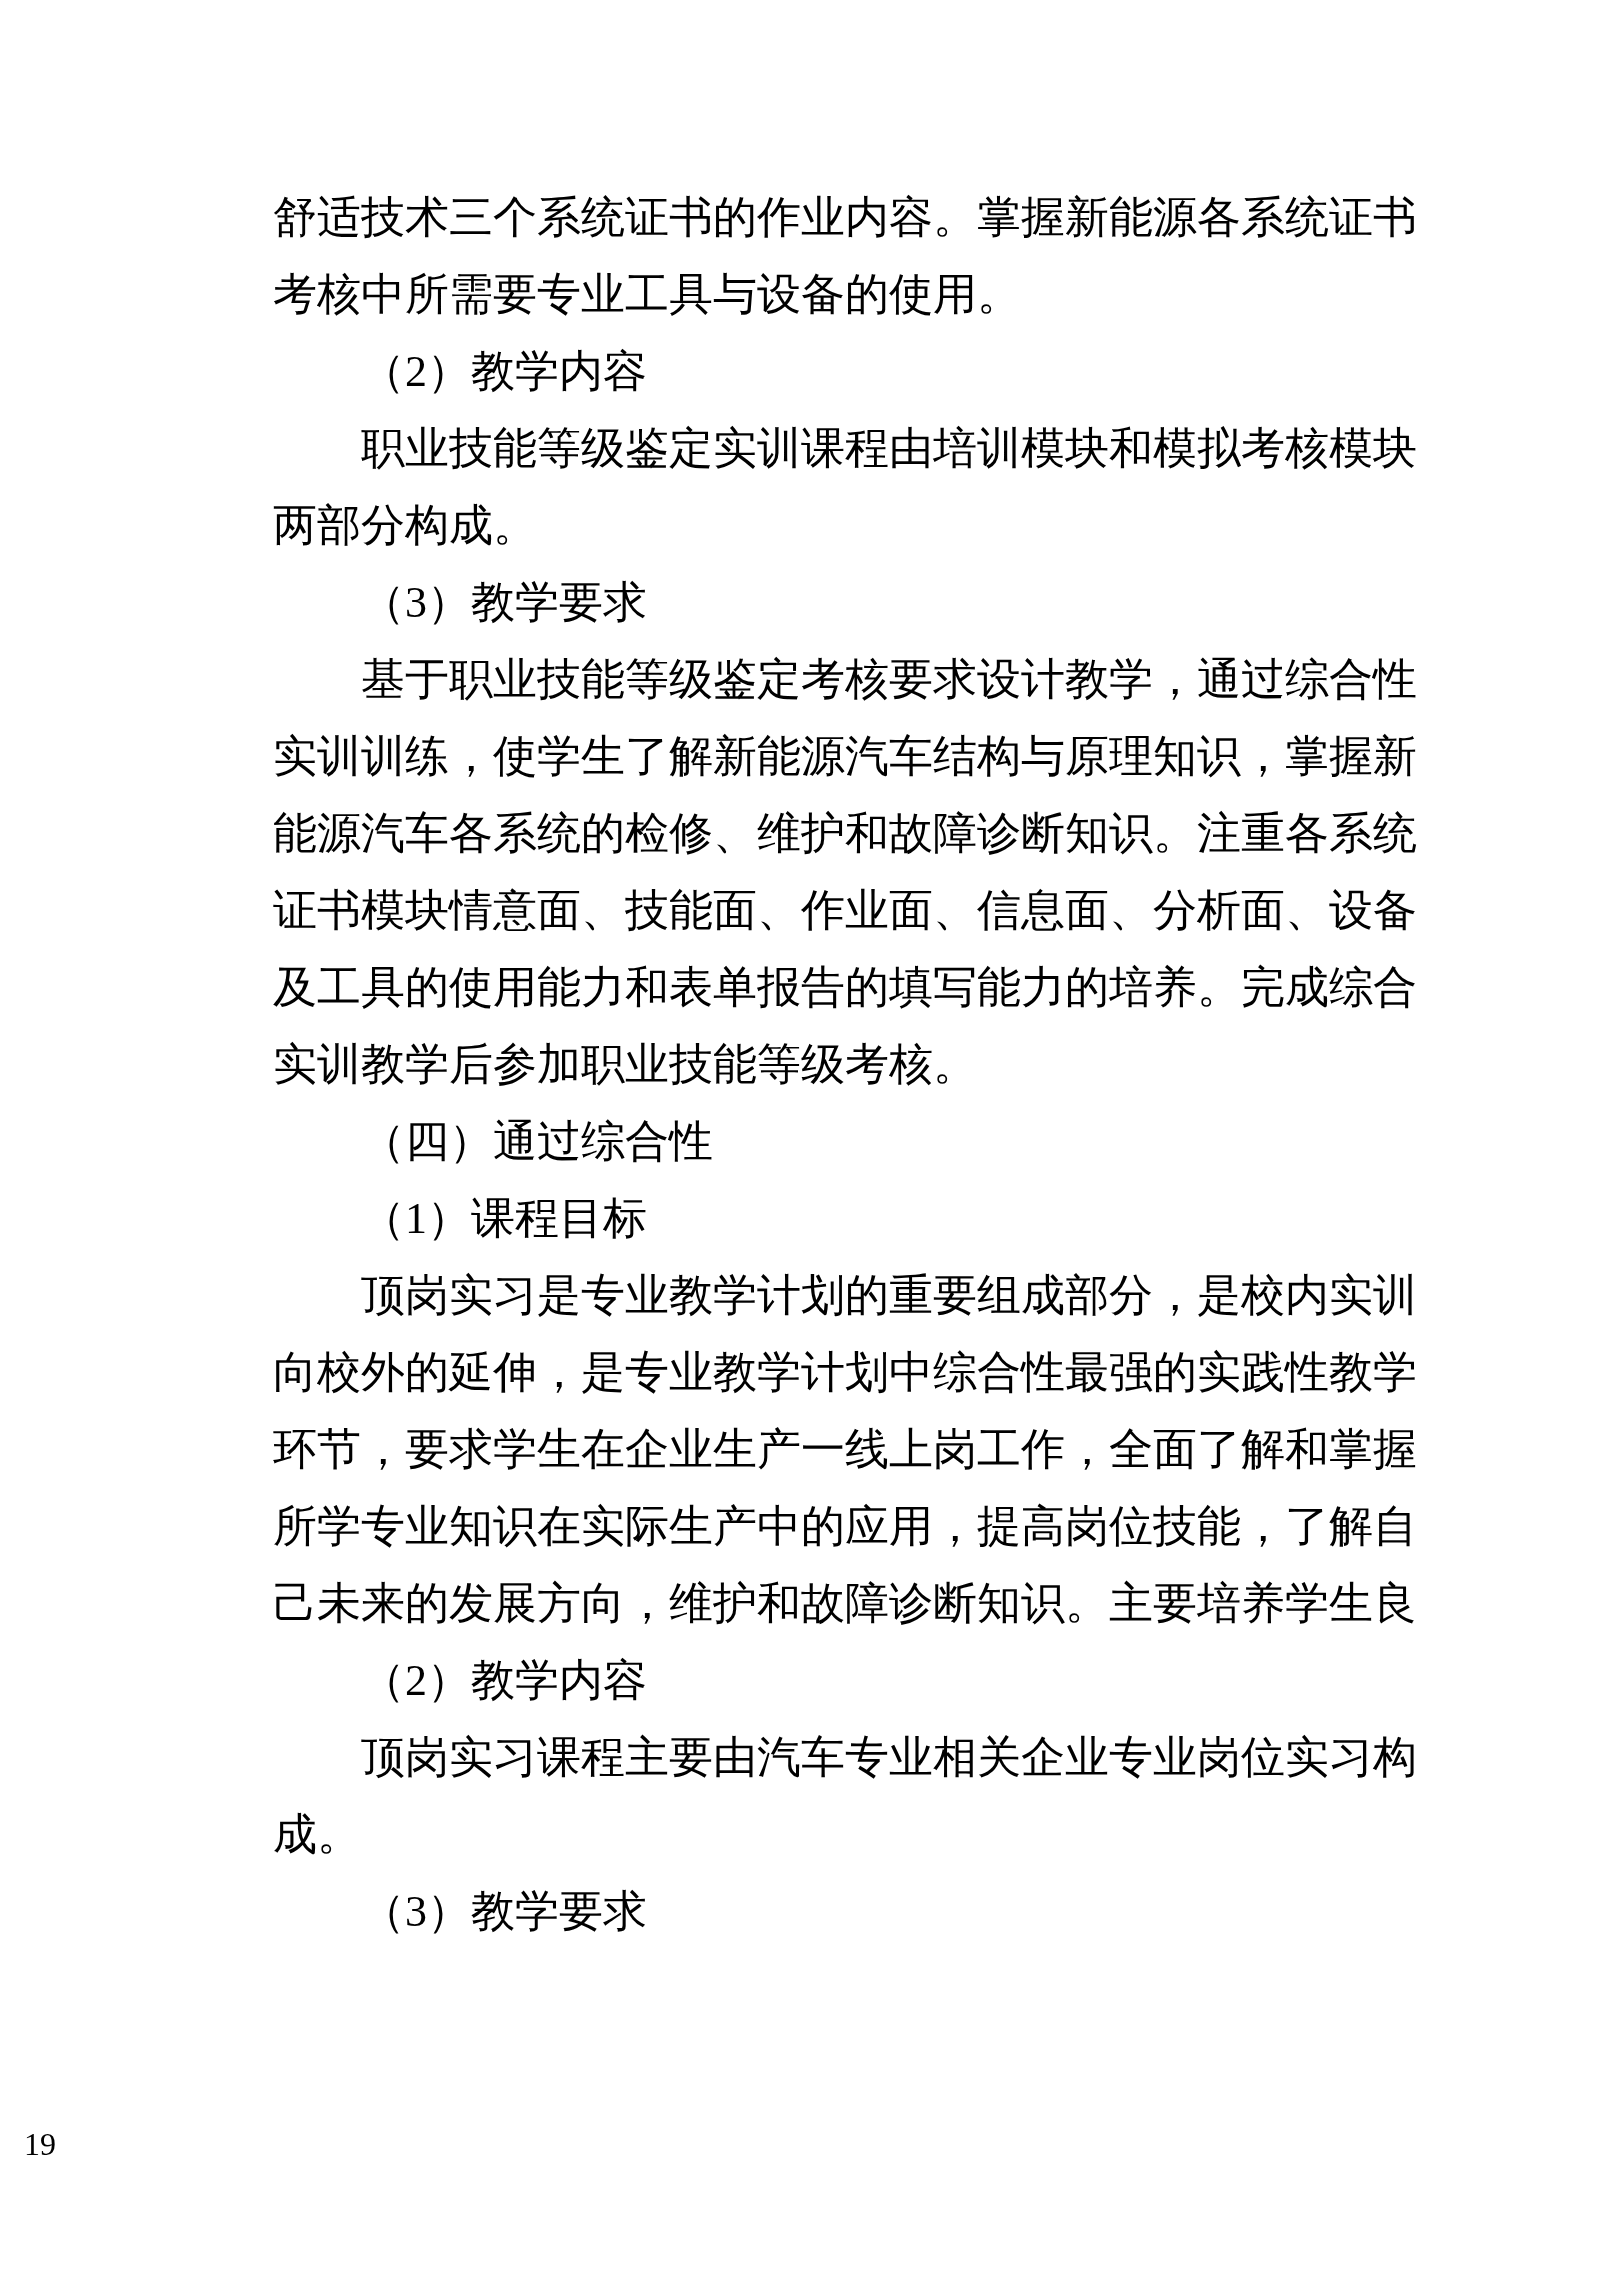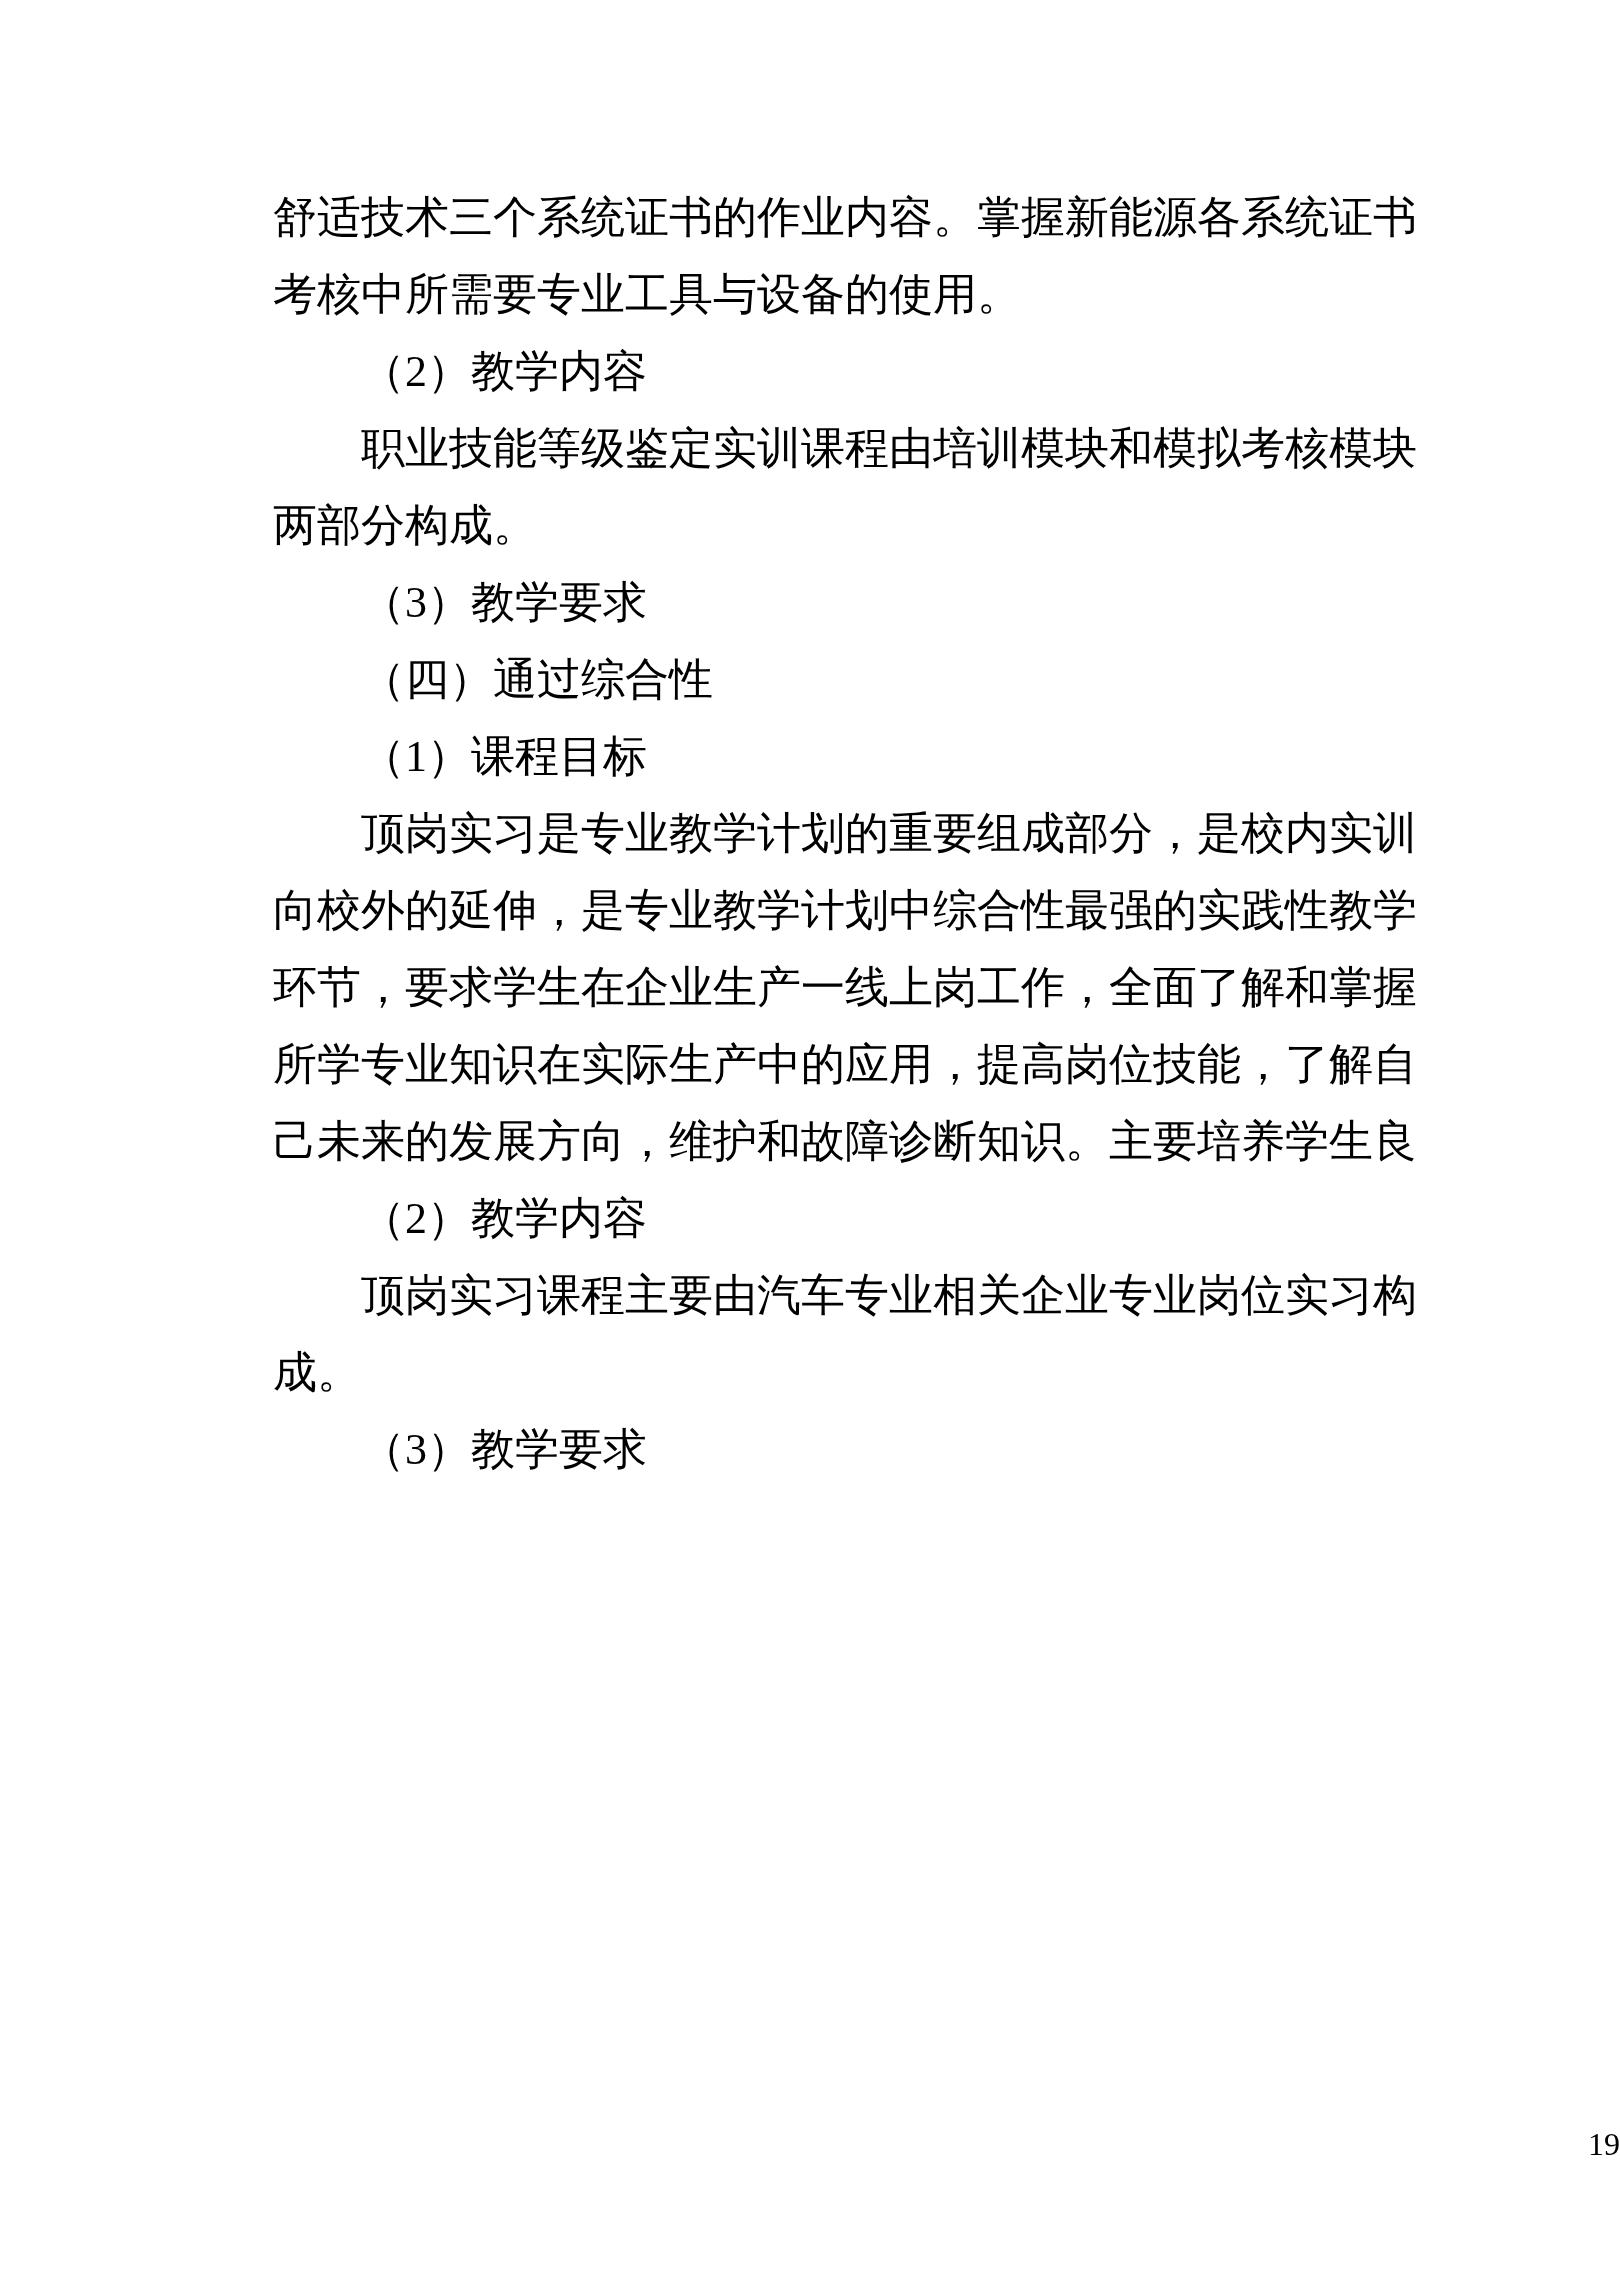--- a/index.html
+++ b/index.html
@@ -27,21 +27,21 @@
     white-space: nowrap;
     height: 77px;
     overflow: visible;
   }
   .para.indented .line:first-child { text-indent: 88px; }
   .page-footer {
     position: absolute;
     top: 2127px;
     left: 0;
     width: 100%;
-    text-align: right;
+    text-align: left;
     padding-left: 24px;
   }
   .page-number {
     font-size: 32px;
     line-height: 35px;
     color: #000000;
     display: inline-block;
   }
 </style>
 </head>
@@ -55,20 +55,28 @@
       </div>
       <div class="para indented">
         <div class="line">（2）教学内容</div>
       </div>
       <div class="para indented">
         <div class="line">职业技能等级鉴定实训课程由培训模块和模拟考核模块</div>
         <div class="line">两部分构成。</div>
       </div>
       <div class="para indented">
         <div class="line">（3）教学要求</div>
+      </div>
+      <div class="para indented">
+        <div class="line">基于职业技能等级鉴定考核要求设计教学，通过综合性</div>
+        <div class="line">实训训练，使学生了解新能源汽车结构与原理知识，掌握新</div>
+        <div class="line">能源汽车各系统的检修、维护和故障诊断知识。注重各系统</div>
+        <div class="line">证书模块情意面、技能面、作业面、信息面、分析面、设备</div>
+        <div class="line">及工具的使用能力和表单报告的填写能力的培养。完成综合</div>
+        <div class="line">实训教学后参加职业技能等级考核。</div>
       </div>
       <div class="para indented">
         <div class="line">（四）通过综合性</div>
       </div>
       <div class="para indented">
         <div class="line">（1）课程目标</div>
       </div>
       <div class="para indented">
         <div class="line">顶岗实习是专业教学计划的重要组成部分，是校内实训</div>
         <div class="line">向校外的延伸，是专业教学计划中综合性最强的实践性教学</div>

